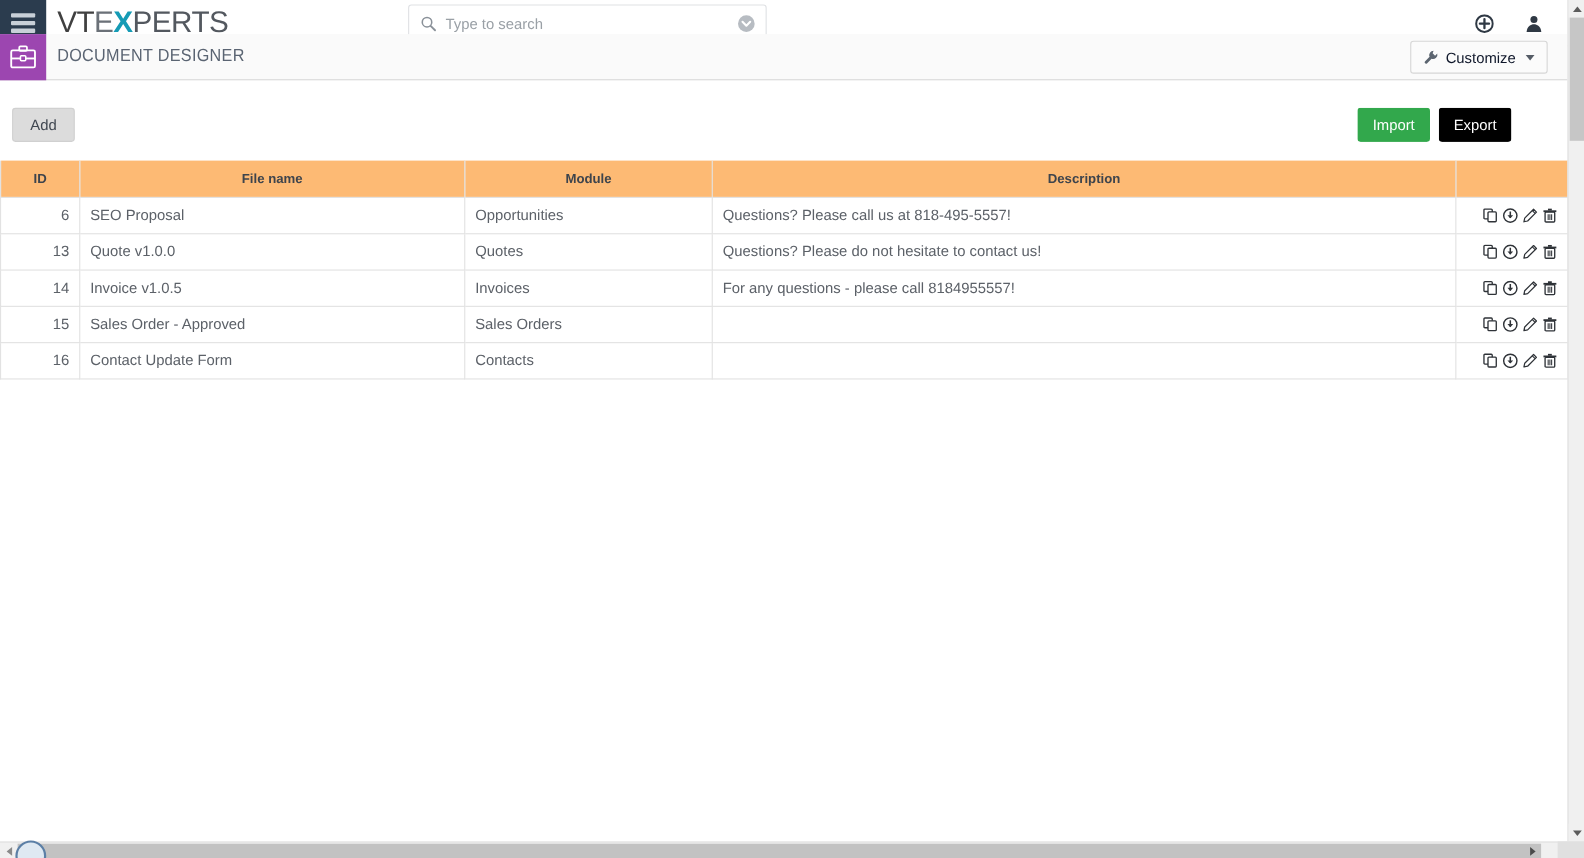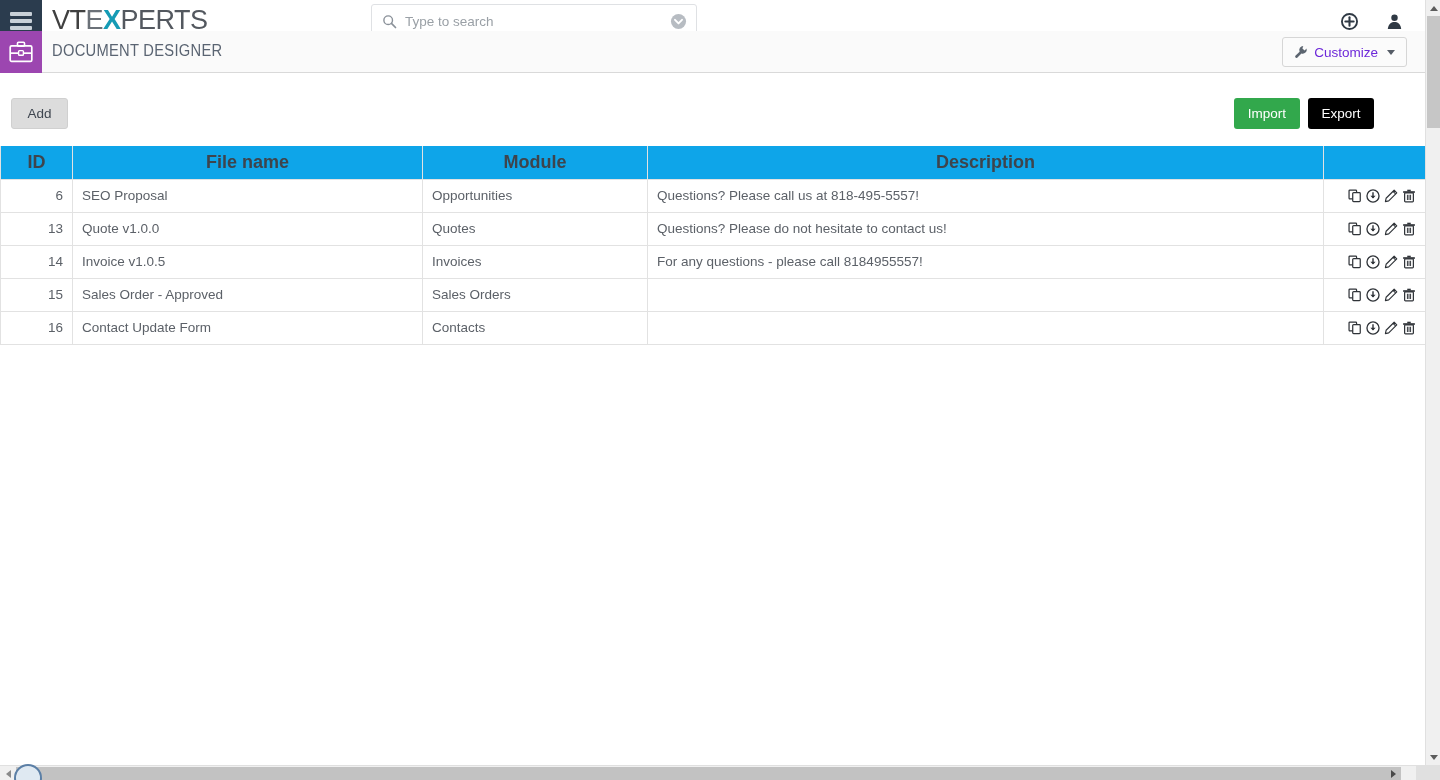--- a/index.html
+++ b/index.html
@@ -148,21 +148,21 @@
     top: 6px;
     height: 30px;
     padding: 0 11px;
     background: #fbfbfb;
     border: 1px solid #d6d6d6;
     border-radius: 3px;
     display: flex;
     align-items: center;
     gap: 6px;
     font-size: 13.5px;
-    color: #6d28d9;
+    color: #0f172a;
     cursor: pointer;
     font-family: "Liberation Sans", sans-serif;
   }
   .wrench-icon { width: 14px; height: 14px; display:block; }
   .caret-down {
     width: 0; height: 0;
     border-left: 4.5px solid transparent;
     border-right: 4.5px solid transparent;
     border-top: 5px solid #555c66;
     margin-left: 3px;
@@ -229,22 +229,22 @@
     padding: 0 9px;
   }
   table.grid th:first-child,
   table.grid td:first-child { border-left: 1px solid #e2e2e2; }
 
   table.grid th {
     height: 33px;
     text-align: center;
     font-weight: 700;
     color: #3e444c;
-    background: #0ea5e9;
-    font-size: 18px;
+    background: #fdba74;
+    font-size: 12px;
     border-top: none;
   }
   table.grid td {
     height: 33px;
     color: #5c6168;
     background: #ffffff;
     white-space: nowrap;
     overflow: hidden;
     text-overflow: ellipsis;
   }

